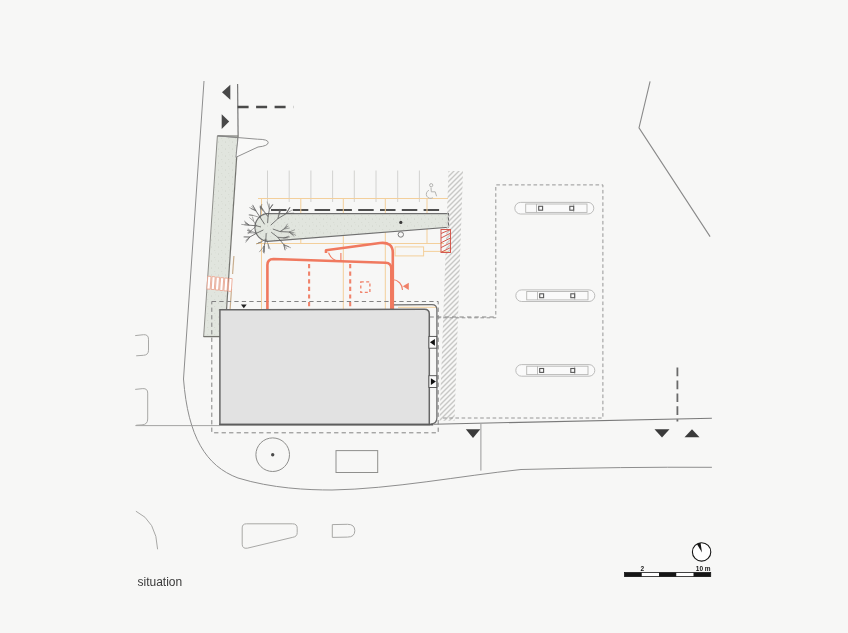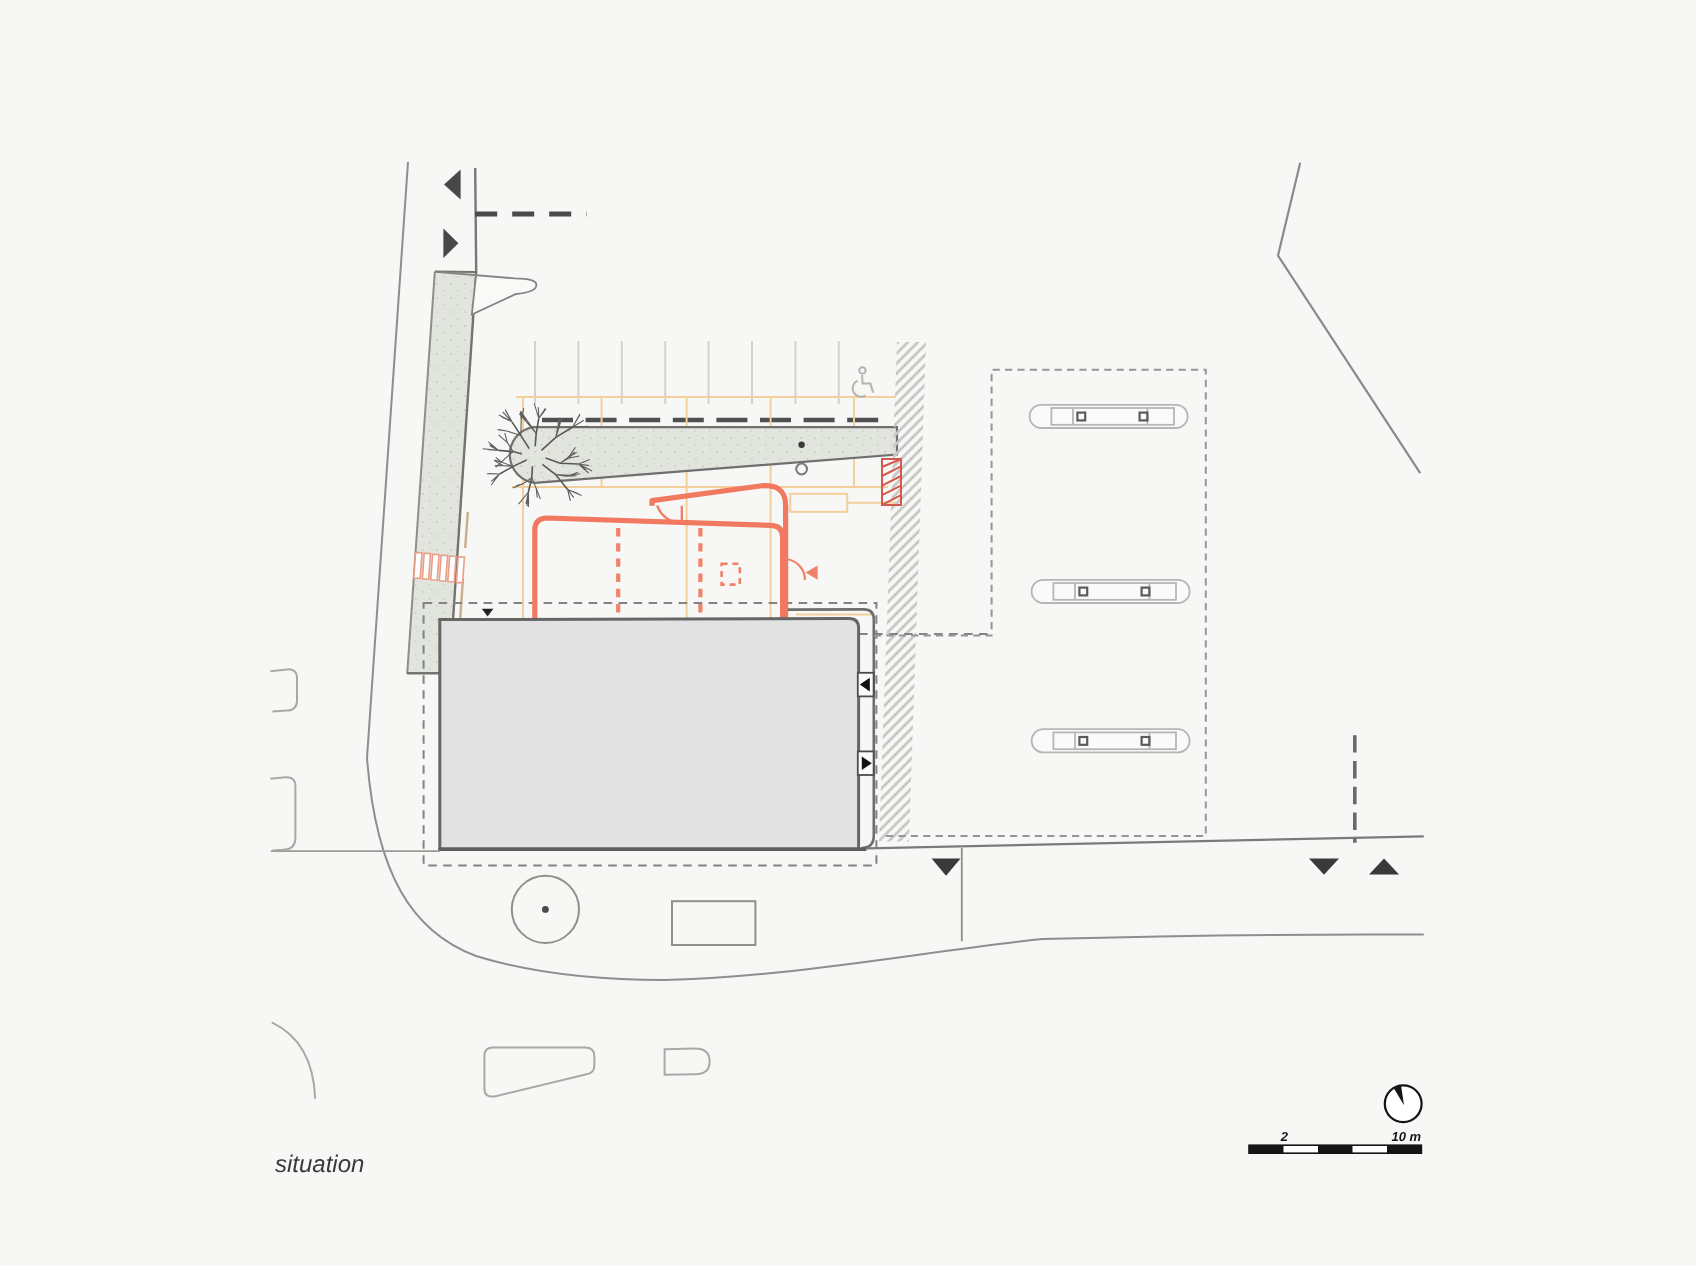--- a/index.html
+++ b/index.html
@@ -1,16 +1,16 @@
 <!DOCTYPE html>
 <html><head>
 <meta charset="utf-8">
 <style>
 html,body{margin:0;padding:0;background:#f7f7f6;}
-#plan{width:699px;height:633px;position:relative;font-family:"Liberation Sans",sans-serif;font-style:italic;}
+#plan{width:699px;height:633px;position:relative;font-family:"Liberation Sans",sans-serif;}
 </style>
 </head>
 <body>
 
 <div id="plan">
 <svg width="848" height="633" viewBox="0 0 848 633">
 
 <rect x="0" y="0" width="848" height="633" fill="#f7f7f6"></rect>
 
 <path d="M204,81 L183.5,379 C188,437 206,466 238,478 C272,488.5 308,490 332,490 C392,489 460,476 521,469.5 Q625,466.8 711.9,467.3" fill="none" stroke="#8e8e8e" stroke-width="1"></path>

